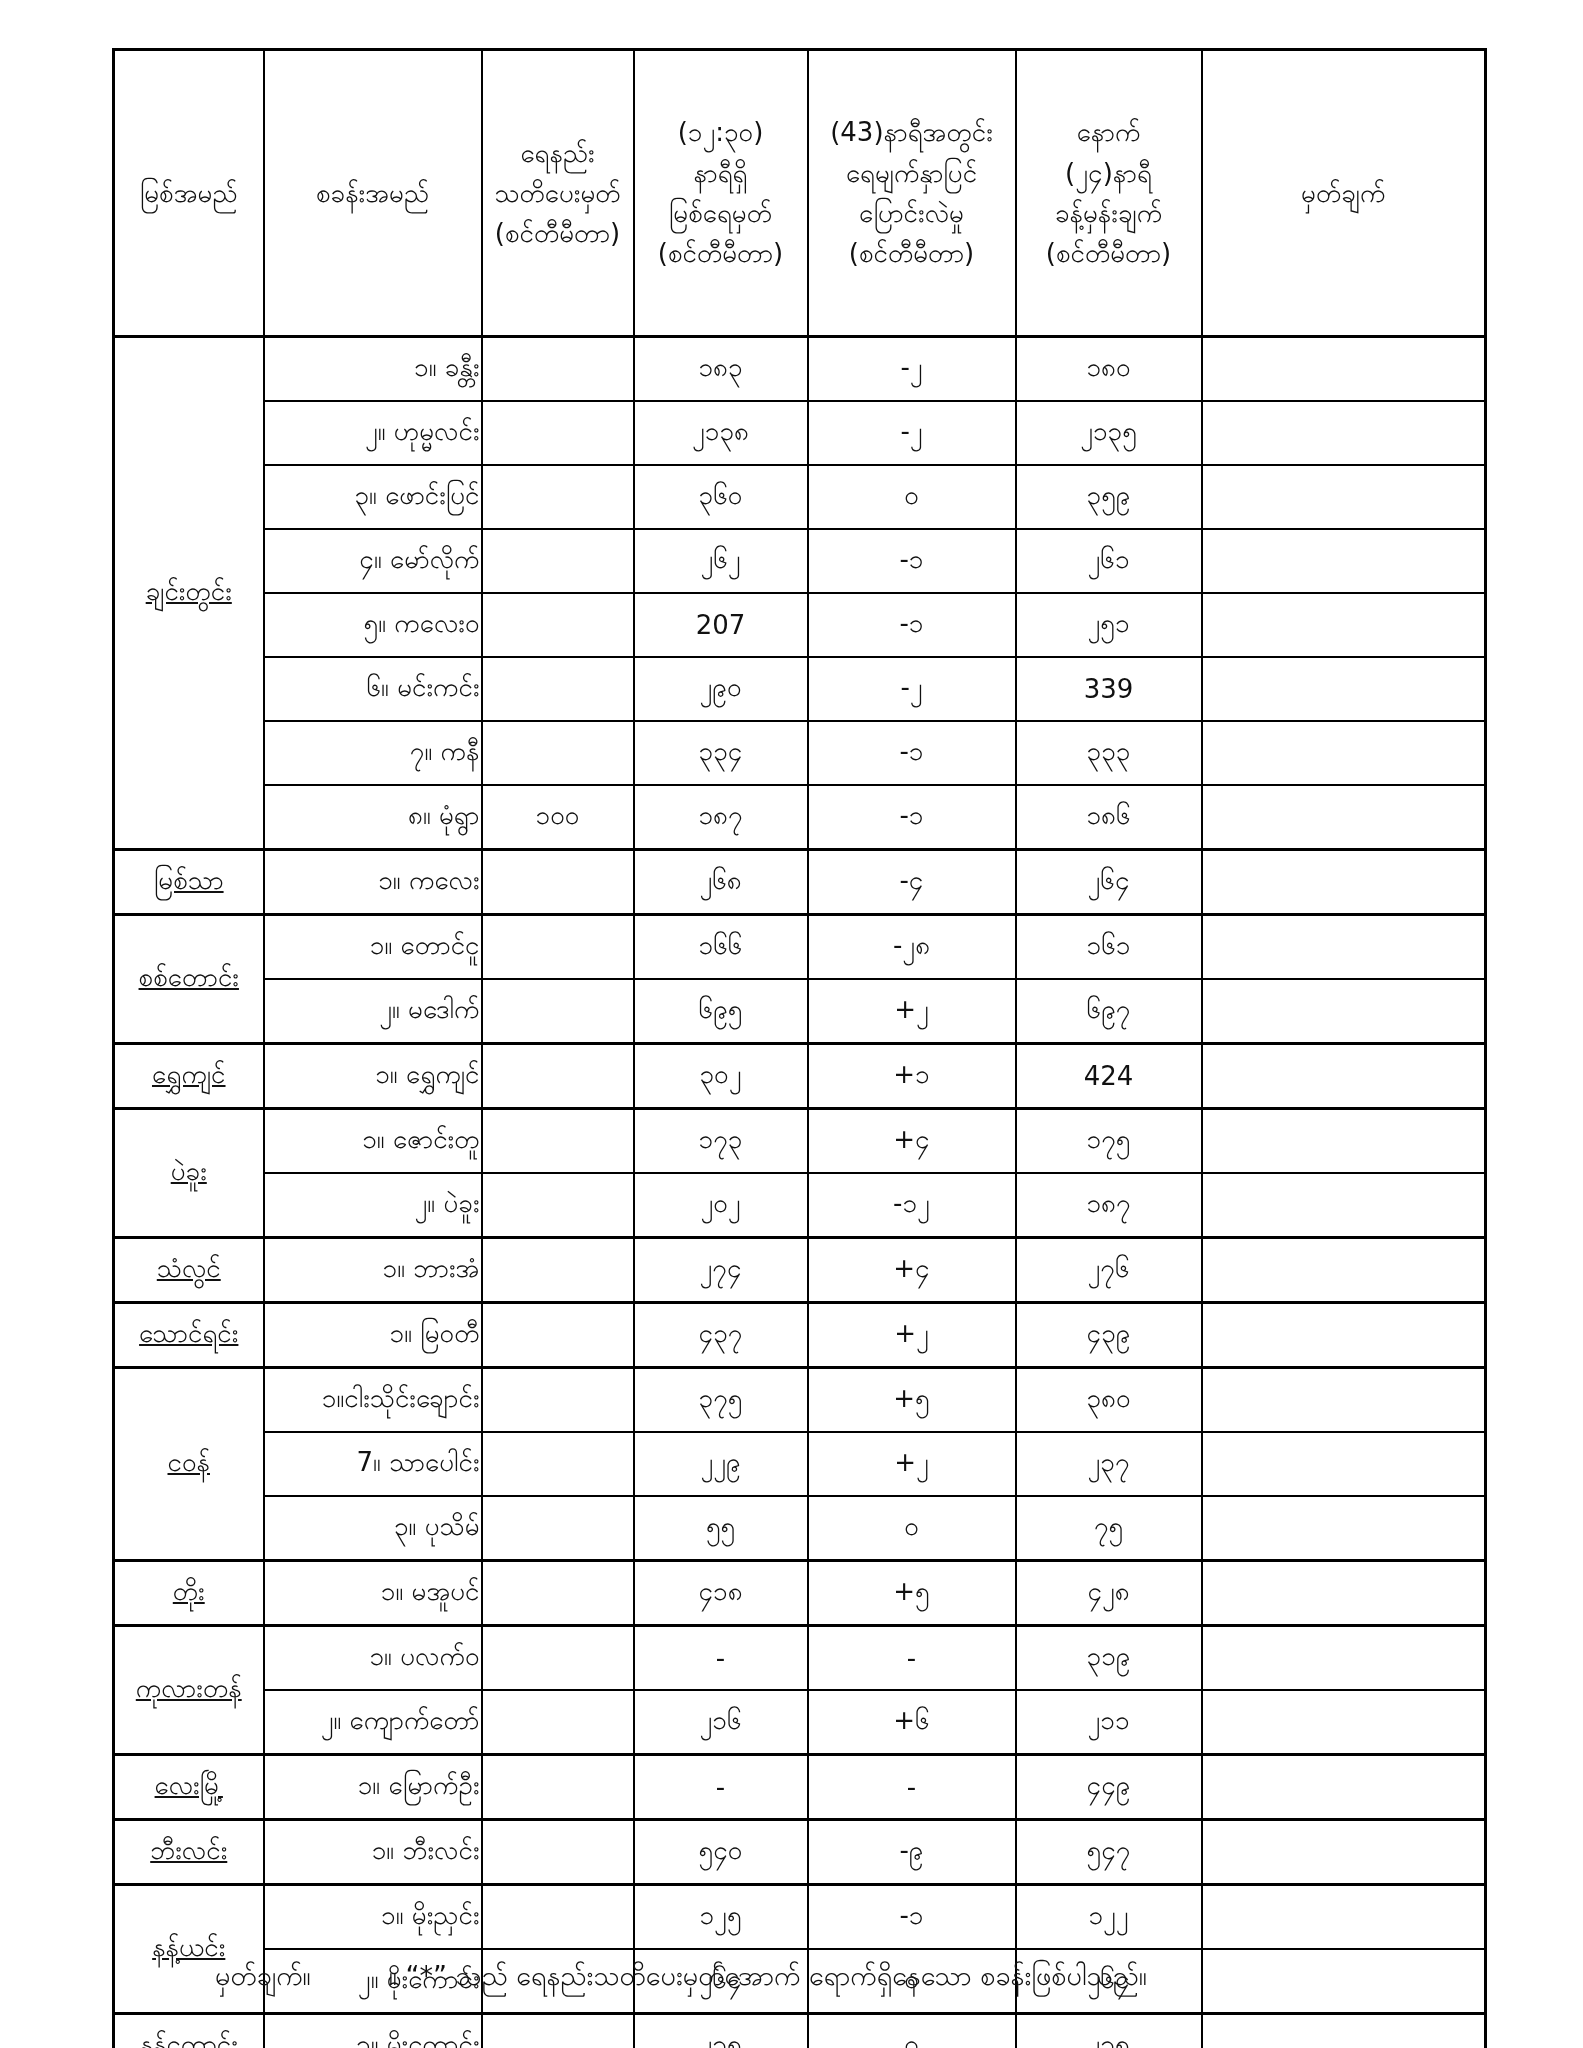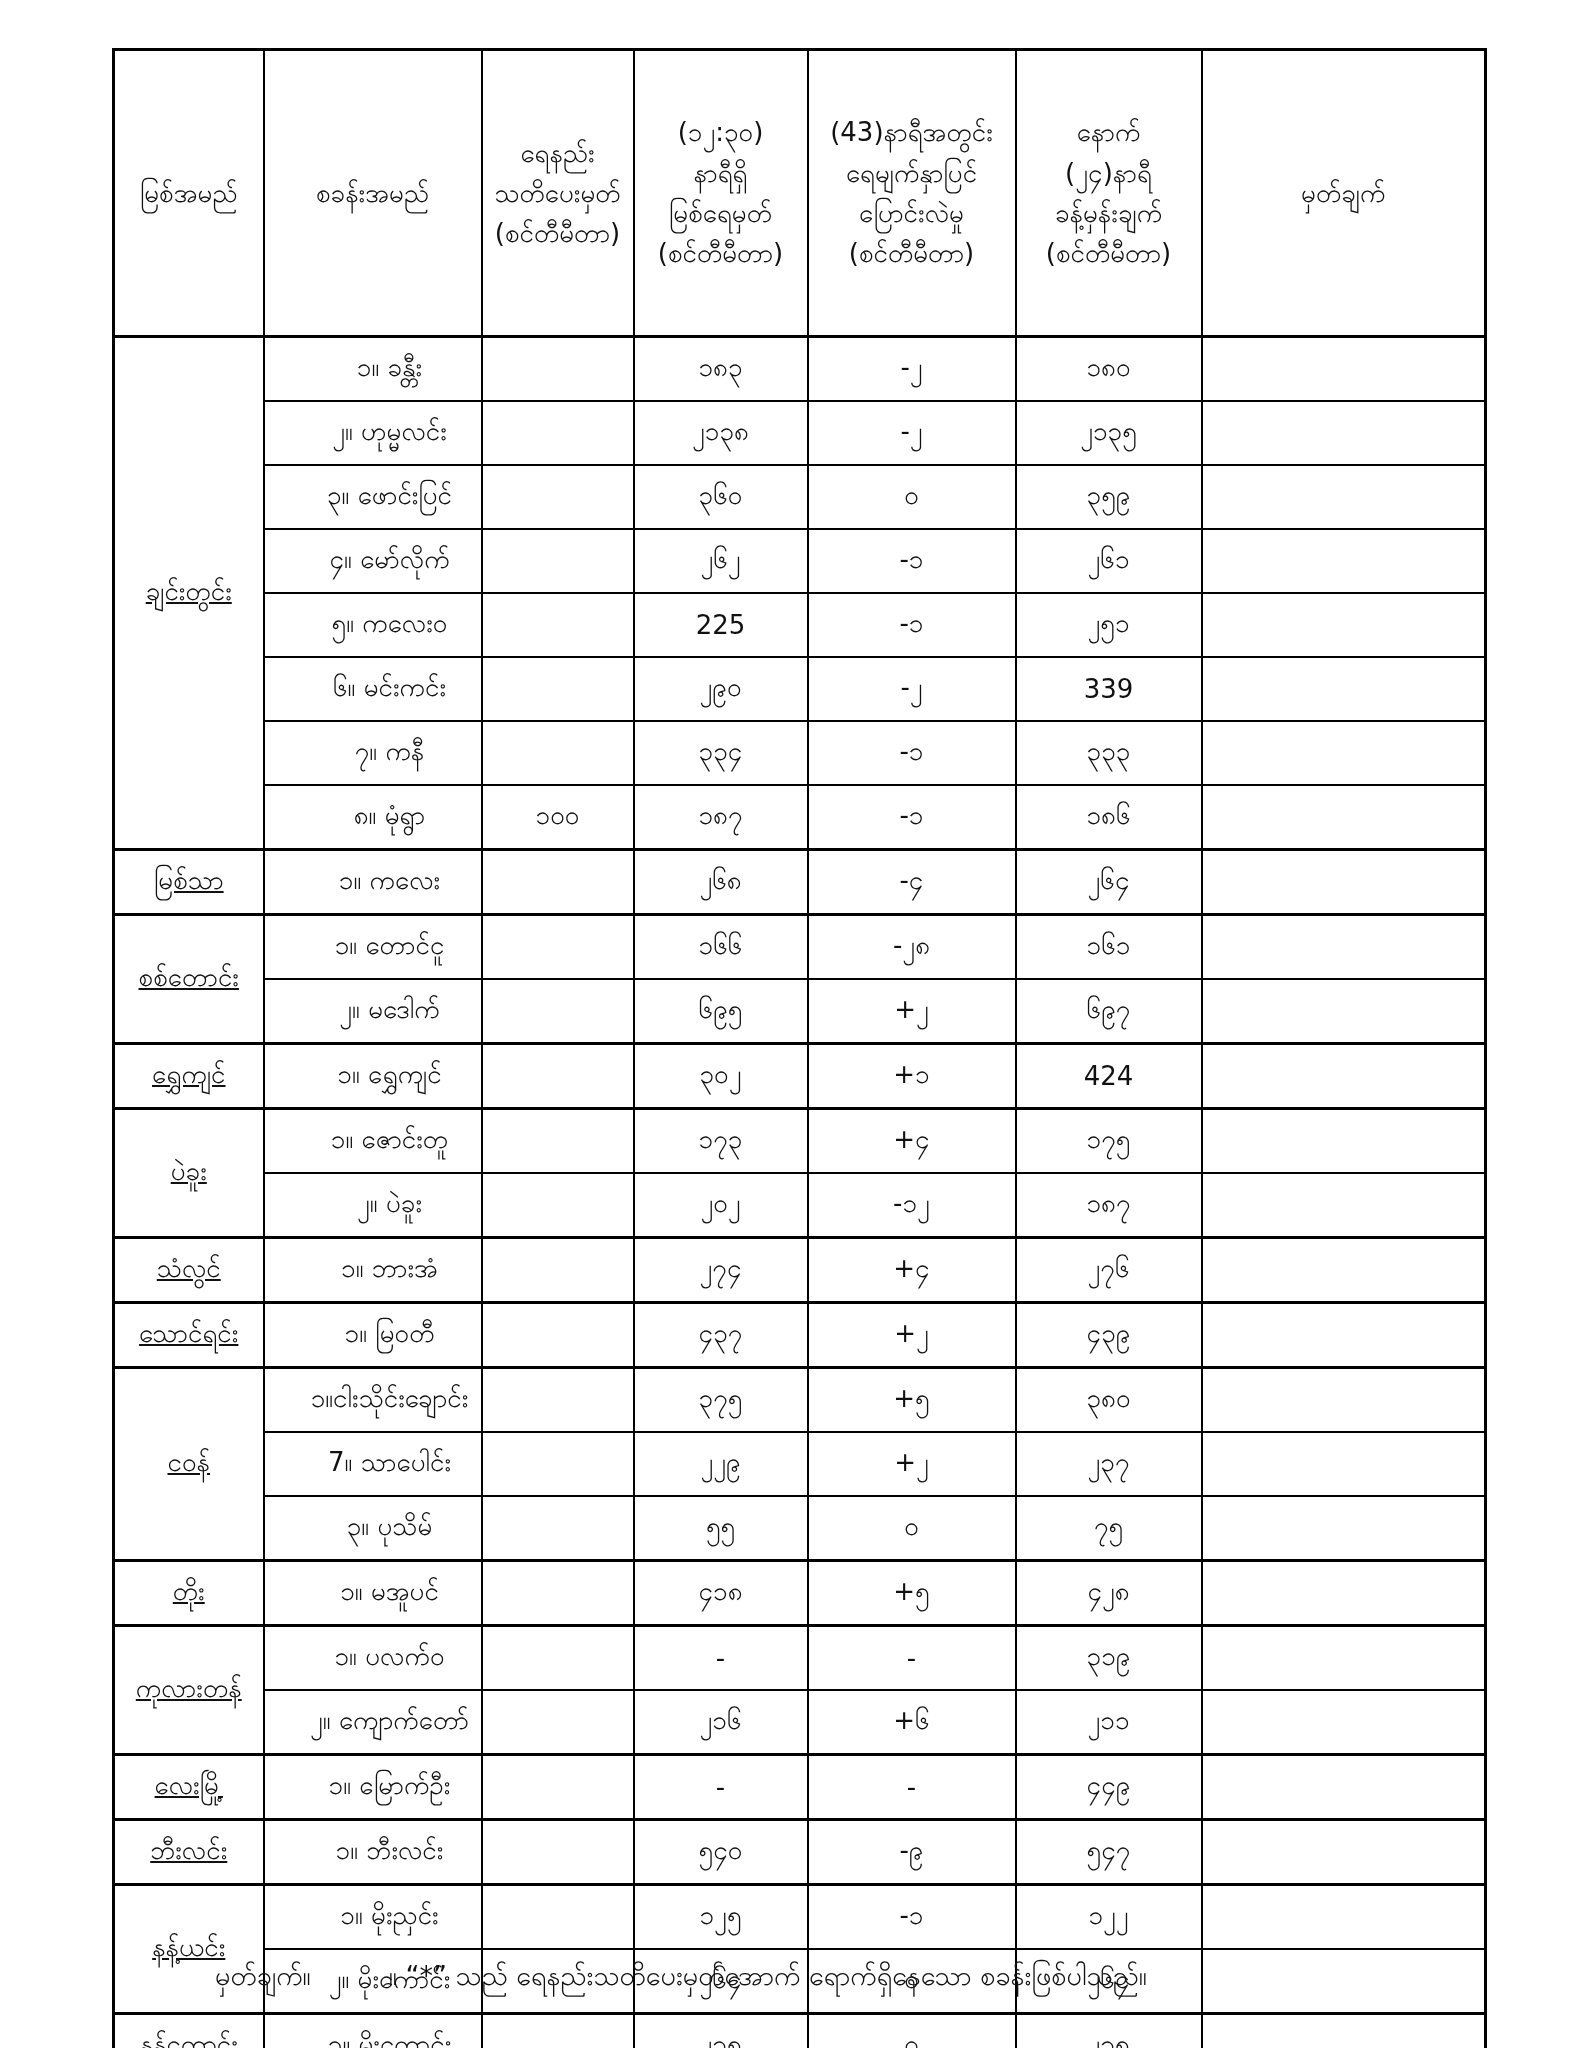--- a/index.html
+++ b/index.html
@@ -36,21 +36,21 @@
     height:60px;
     font-size:26px;
     vertical-align:middle;
   }
   td.river-cell{
     text-align:center;
     padding:0 6px;
     text-decoration:underline;
   }
   td.station-cell{
-    text-align:center;
+    text-align:right;
     padding-left:35px;
   }
   td.warning-cell, td.level-cell, td.change-cell, td.forecast-cell{
     text-align:center;
   }
   tr.group-start td{border-top:3px solid #000;}
   #footer-note{
     position:absolute;
     left:215px;top:1958px;
     width:1200px;
@@ -126,21 +126,21 @@
           <td class="station-cell">၄။ မော်လိုက်</td>
           <td class="warning-cell"></td>
           <td class="level-cell">၂၆၂</td>
           <td class="change-cell">-၁</td>
           <td class="forecast-cell">၂၆၁</td>
           <td class="remark-cell"></td>
         </tr>
         <tr>
           <td class="station-cell">၅။ ကလေးဝ</td>
           <td class="warning-cell"></td>
-          <td class="level-cell">225</td>
+          <td class="level-cell">207</td>
           <td class="change-cell">-၁</td>
           <td class="forecast-cell">၂၅၁</td>
           <td class="remark-cell"></td>
         </tr>
         <tr>
           <td class="station-cell">၆။ မင်းကင်း</td>
           <td class="warning-cell"></td>
           <td class="level-cell">၂၉၀</td>
           <td class="change-cell">-၂</td>
           <td class="forecast-cell">339</td>

